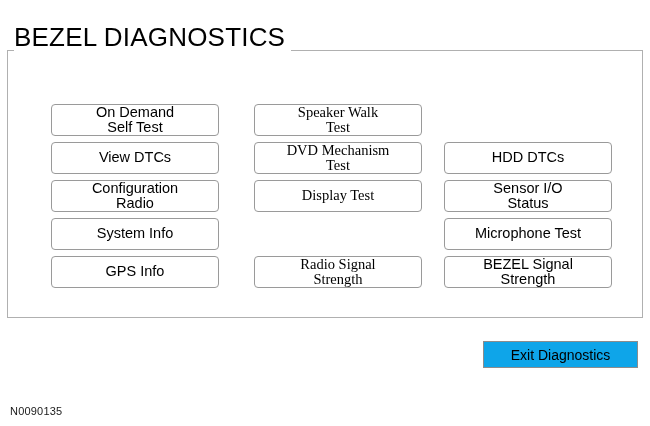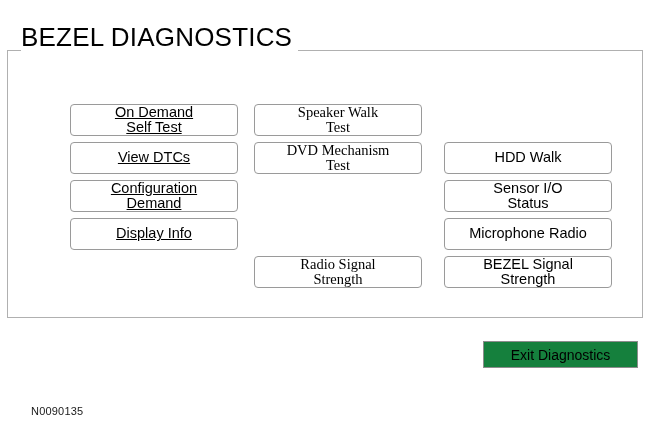--- a/index.html
+++ b/index.html
@@ -19,21 +19,21 @@
   #screen {
     position: absolute;
     left: 0; top: 0;
     width: 650px;
     height: 426px;
   }
 
   
   #page-title {
     position: absolute;
-    left: 21px;
+    left: 14px;
     top: 22px;
     font-size: 26px;
     font-weight: normal;
     letter-spacing: 0.2px;
     line-height: 30px;
     white-space: nowrap;
     z-index: 5;
     background: #ffffff;
     padding-right: 6px;
   }
@@ -71,88 +71,89 @@
     justify-content: center;
     text-align: center;
     font-size: 14.5px;
     line-height: 15.5px;
     padding: 0 3px;
     white-space: pre-line;
     cursor: pointer;
     user-select: none;
   }
 
-  .col-1 { left: 62px; text-decoration: underline; }
+  .col-1 { left: 43px; }
   .col-2 { left: 246px; font-family: Liberation Serif, serif; }
   .col-3 { left: 436px; }
 
   .row-1 { top: 53px; }
   .row-2 { top: 91px; }
   .row-3 { top: 129px; }
   .row-4 { top: 167px; }
   .row-5 { top: 205px; }
 
   
   #exit-diagnostics-button {
     position: absolute;
     left: 483px;
     top: 341px;
     width: 155px;
     height: 27px;
     box-sizing: border-box;
     border: 1px solid #8c8c8c;
-    background: #15803d;
+    background: #0ea5e9;
     display: flex;
     align-items: center;
     justify-content: center;
     font-size: 14px;
     cursor: pointer;
     user-select: none;
   }
 
   
   #reference-code {
     position: absolute;
     left: 10px;
     top: 405px;
     font-size: 11px;
     letter-spacing: 0.2px;
     color: #1a1a1a;
-    margin-left: 21px;
   }
 </style>
 </head>
 <body>
 
 <div id="screen">
 
   <div id="page-title">BEZEL DIAGNOSTICS</div>
 
   <div id="diagnostics-panel">
 
     <div id="button-grid">
 
       <div class="diag-button col-1 row-1">On Demand
 Self Test</div>
       <div class="diag-button col-1 row-2">View DTCs</div>
       <div class="diag-button col-1 row-3">Configuration
-Demand</div>
-      <div class="diag-button col-1 row-4">Display Info</div>
+Radio</div>
+      <div class="diag-button col-1 row-4">System Info</div>
+      <div class="diag-button col-1 row-5">GPS Info</div>
 
       <div class="diag-button col-2 row-1">Speaker Walk
 Test</div>
       <div class="diag-button col-2 row-2">DVD Mechanism
 Test</div>
+      <div class="diag-button col-2 row-3">Display Test</div>
       <div class="diag-button col-2 row-5">Radio Signal
 Strength</div>
 
-      <div class="diag-button col-3 row-2">HDD Walk</div>
+      <div class="diag-button col-3 row-2">HDD DTCs</div>
       <div class="diag-button col-3 row-3">Sensor I/O
 Status</div>
-      <div class="diag-button col-3 row-4">Microphone Radio</div>
+      <div class="diag-button col-3 row-4">Microphone Test</div>
       <div class="diag-button col-3 row-5">BEZEL Signal
 Strength</div>
 
     </div>
   </div>
 
   <div id="exit-diagnostics-button">Exit Diagnostics</div>
 
   <div id="reference-code">N0090135</div>
 

